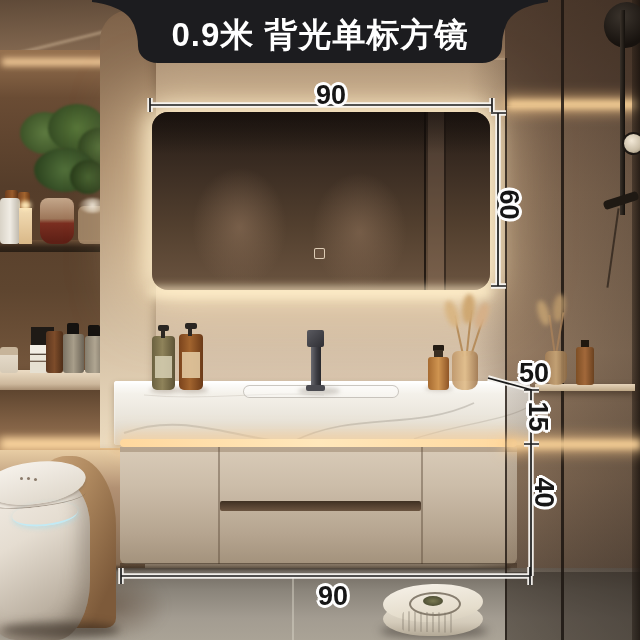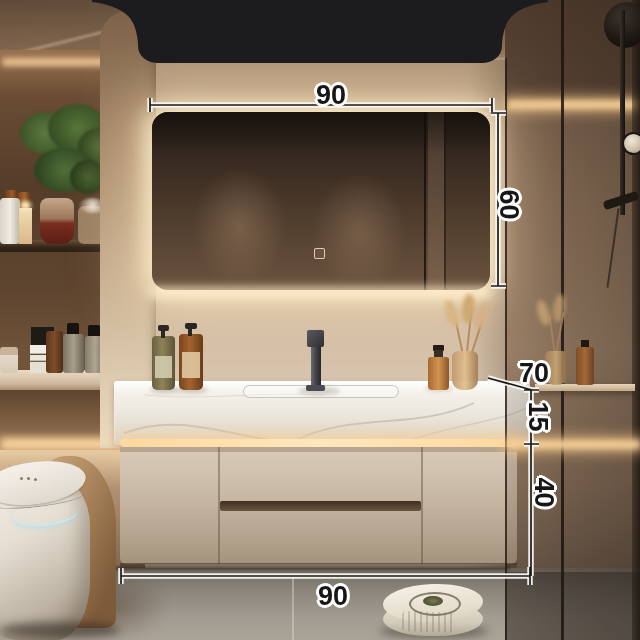--- a/index.html
+++ b/index.html
@@ -168,22 +168,23 @@
   <div class="abs" style="left:612px;top:208px;width:2px;height:80px;background:rgba(25,19,14,.6);transform:rotate(8deg);"></div>
   <div class="abs" style="left:505px;top:572px;width:135px;height:68px;background:rgba(30,24,19,.4);"></div>
 
   <svg class="abs" style="left:0;top:0;pointer-events:none;" width="640" height="640" viewBox="0 0 640 640">
     <path d="M150,105 H492 M150,98 V112 M492,98 V112 M498,113 V286 M491,113 H506 M491,286 H506 M488,378 L532,390 M531,390 V576 M524,390 H539 M524,444 H539 M121,576 H530 M121,568 V584 M530,567 V585" stroke="#f8f6f1" stroke-width="5.5" fill="none" opacity="0.95"></path>
     <path d="M150,105 H492 M150,98 V112 M492,98 V112 M498,113 V286 M491,113 H506 M491,286 H506 M488,378 L532,390 M531,390 V576 M524,390 H539 M524,444 H539 M121,576 H530 M121,568 V584 M530,567 V585" stroke="#1b1b1b" stroke-width="1.7" fill="none"></path>
   </svg>
 
   <div class="dim-label" style="left:311px;top:80px;">90</div>
   <div class="dim-label rot" style="left:488px;top:189px;">60</div>
-  <div class="dim-label" style="left:514px;top:358px;">70</div>
+  <div class="dim-label" style="left:514px;top:358px;">50</div>
   <div class="dim-label rot" style="left:517px;top:401px;">15</div>
   <div class="dim-label rot" style="left:523px;top:477px;">40</div>
   <div class="dim-label" style="left:313px;top:581px;">90</div>
 
   <svg class="abs" style="left:0;top:0;" width="640" height="66" viewBox="0 0 640 66">
     <path d="M92,0 H548 V2 C526,5 511,12 506,25 C503,33 502,40 502,46 C502,56 493,63 482,63 H158 C147,63 138,56 138,46 C138,40 137,33 134,25 C129,12 114,5 92,2 Z" fill="#1c1c1f"></path>
   </svg>
+  <div class="banner-title">0.9米 背光单标方镜</div>
 
 </div>
 
 </body></html>

